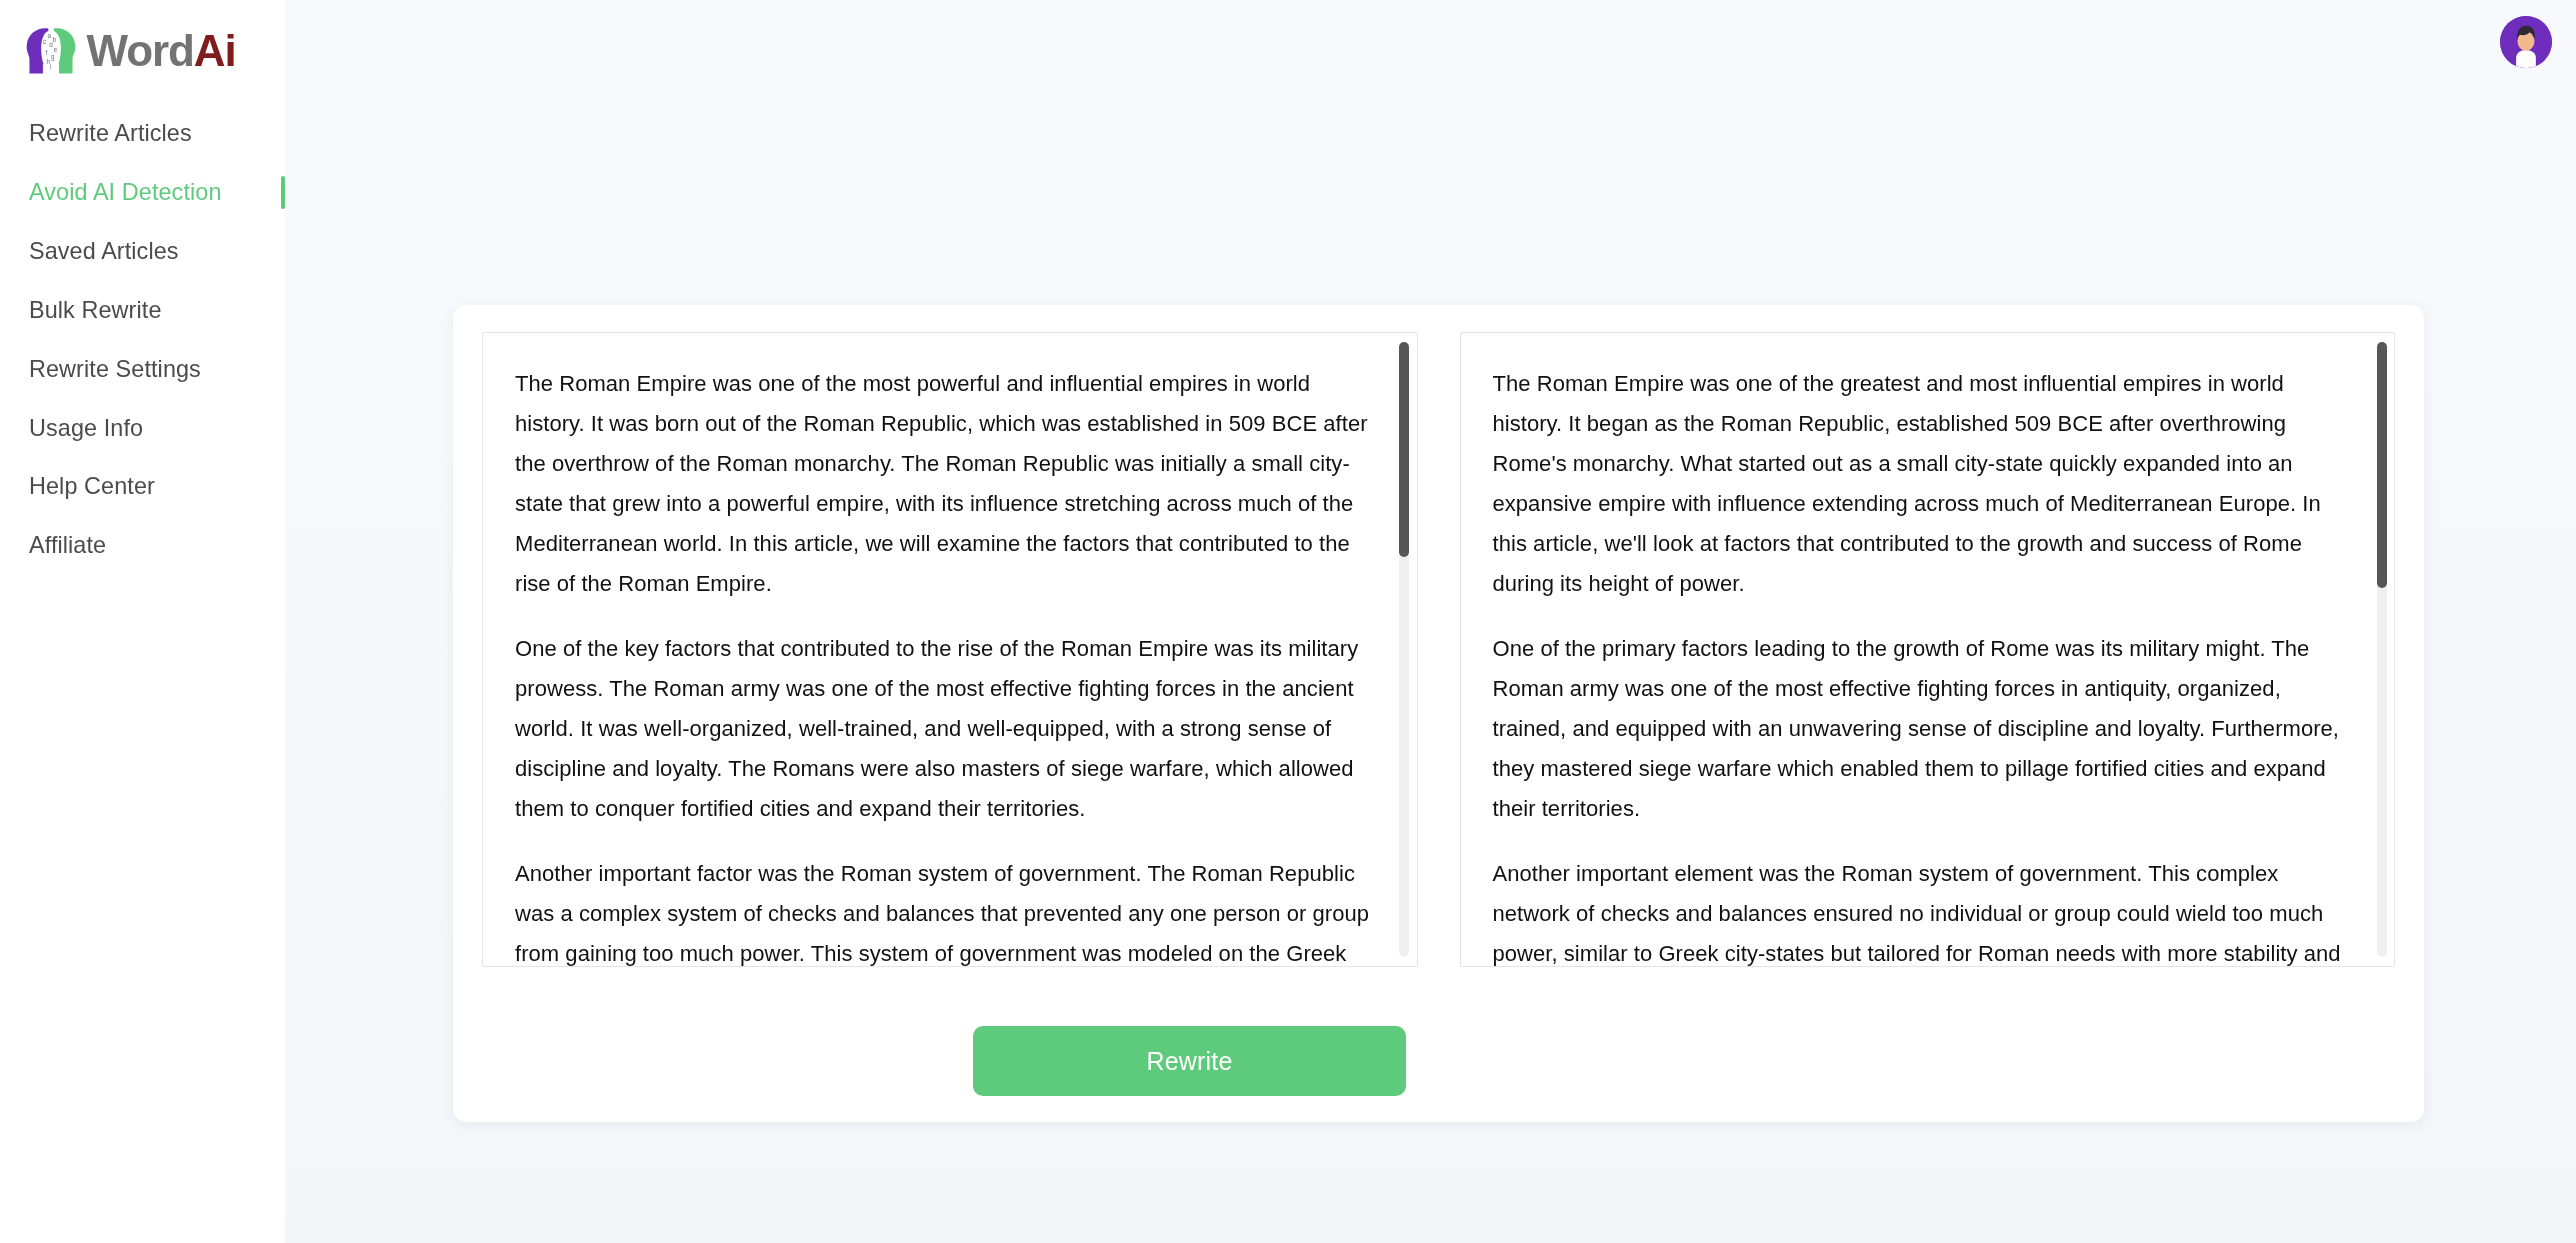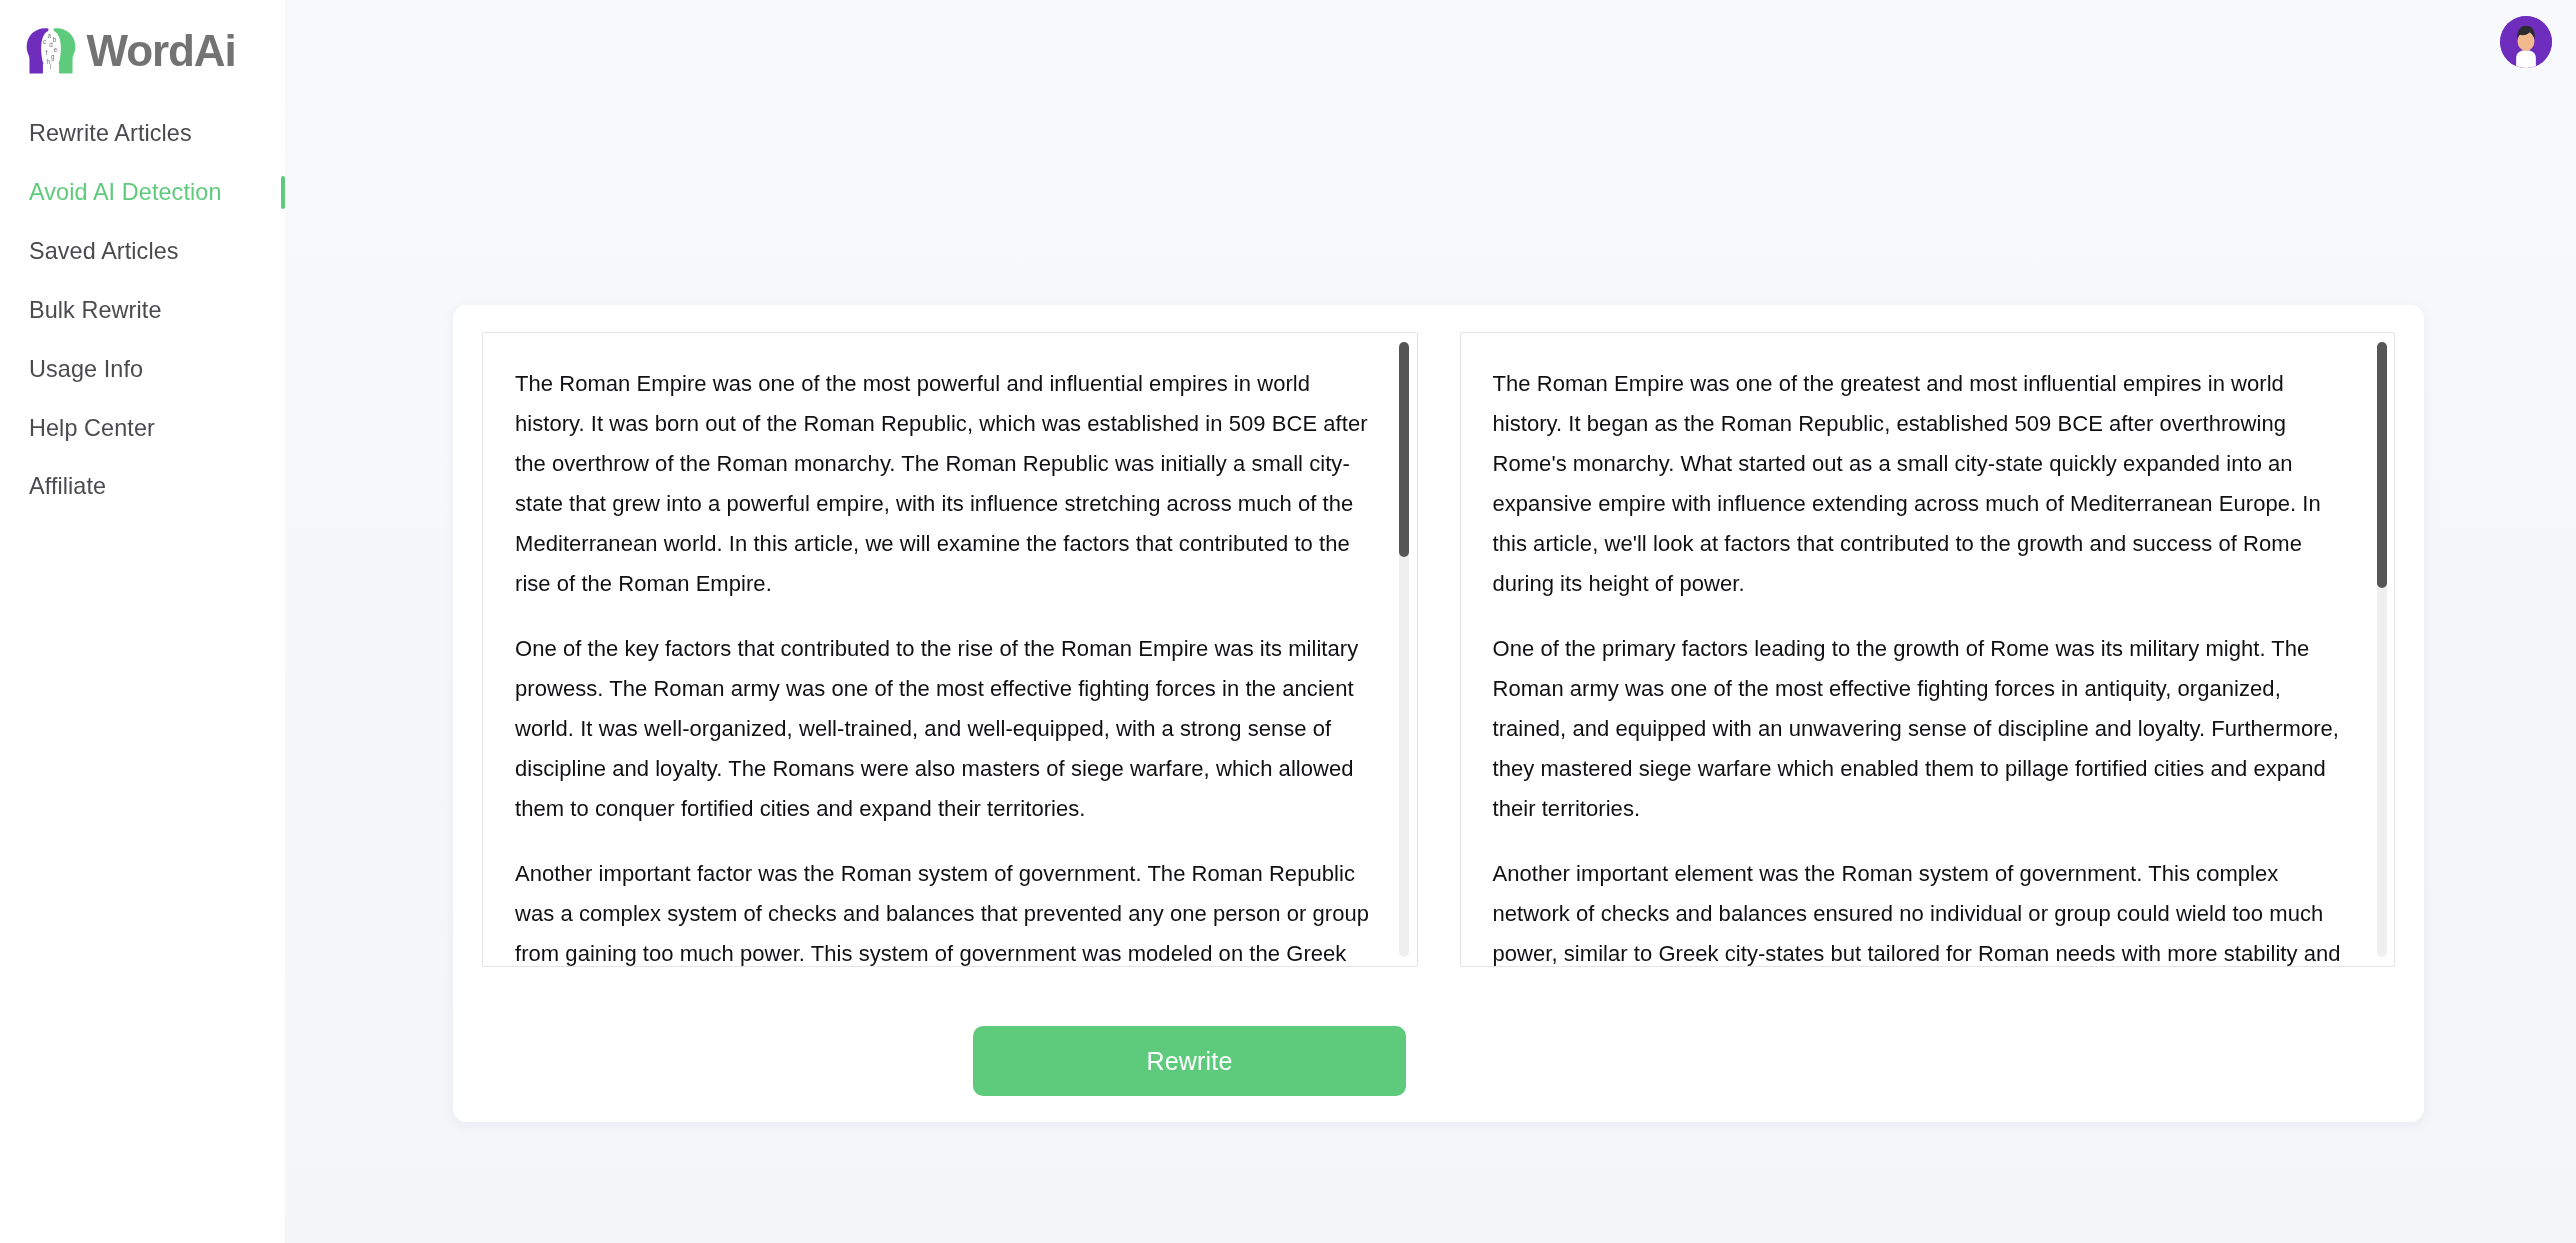--- a/index.html
+++ b/index.html
@@ -42,21 +42,21 @@
   }
   #logo svg { display: block; }
   .logo-word {
     font-size: 44px;
     font-weight: bold;
     letter-spacing: -1.1px;
     line-height: 1;
     white-space: nowrap;
   }
   .logo-word .w { color: #737373; margin-top: 24px; }
-  .logo-word .ai { color: #737373; }
+  .logo-word .ai { color: #7f1d1d; }
 
   #nav { margin-top: 25px; }
 
   .nav-item {
     position: relative;
     display: block;
     padding: 16px 23.4px 16px 29px;
     font-size: 23.4px;
     line-height: 1.15;
     color: #4b4b4f;
@@ -243,20 +243,23 @@
         <span>Avoid AI Detection</span>
         <span class="nav-indicator"></span>
       </div>
       <div class="nav-item">
         <span>Saved Articles</span>
       </div>
       <div class="nav-item">
         <span>Bulk Rewrite</span>
       </div>
       <div class="nav-item">
+        <span>Rewrite Settings</span>
+      </div>
+      <div class="nav-item">
         <span>Usage Info</span>
       </div>
       <div class="nav-item">
         <span>Help Center</span>
       </div>
       <div class="nav-item">
         <span>Affiliate</span>
       </div>
     </nav>
   </aside>

